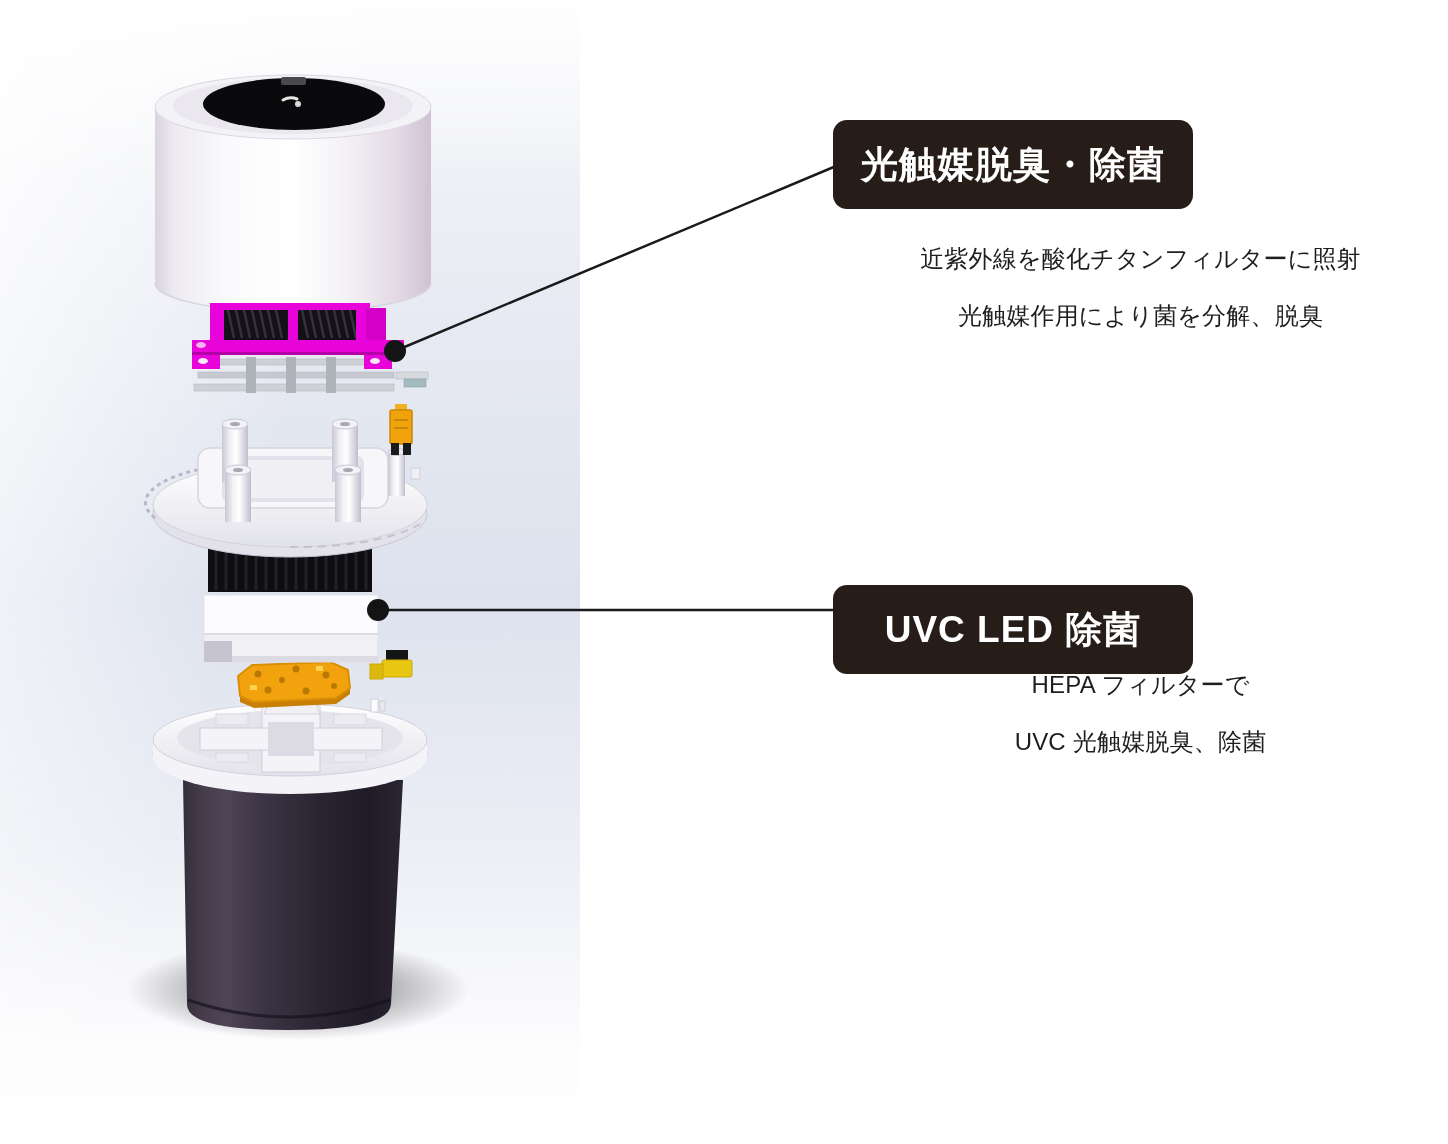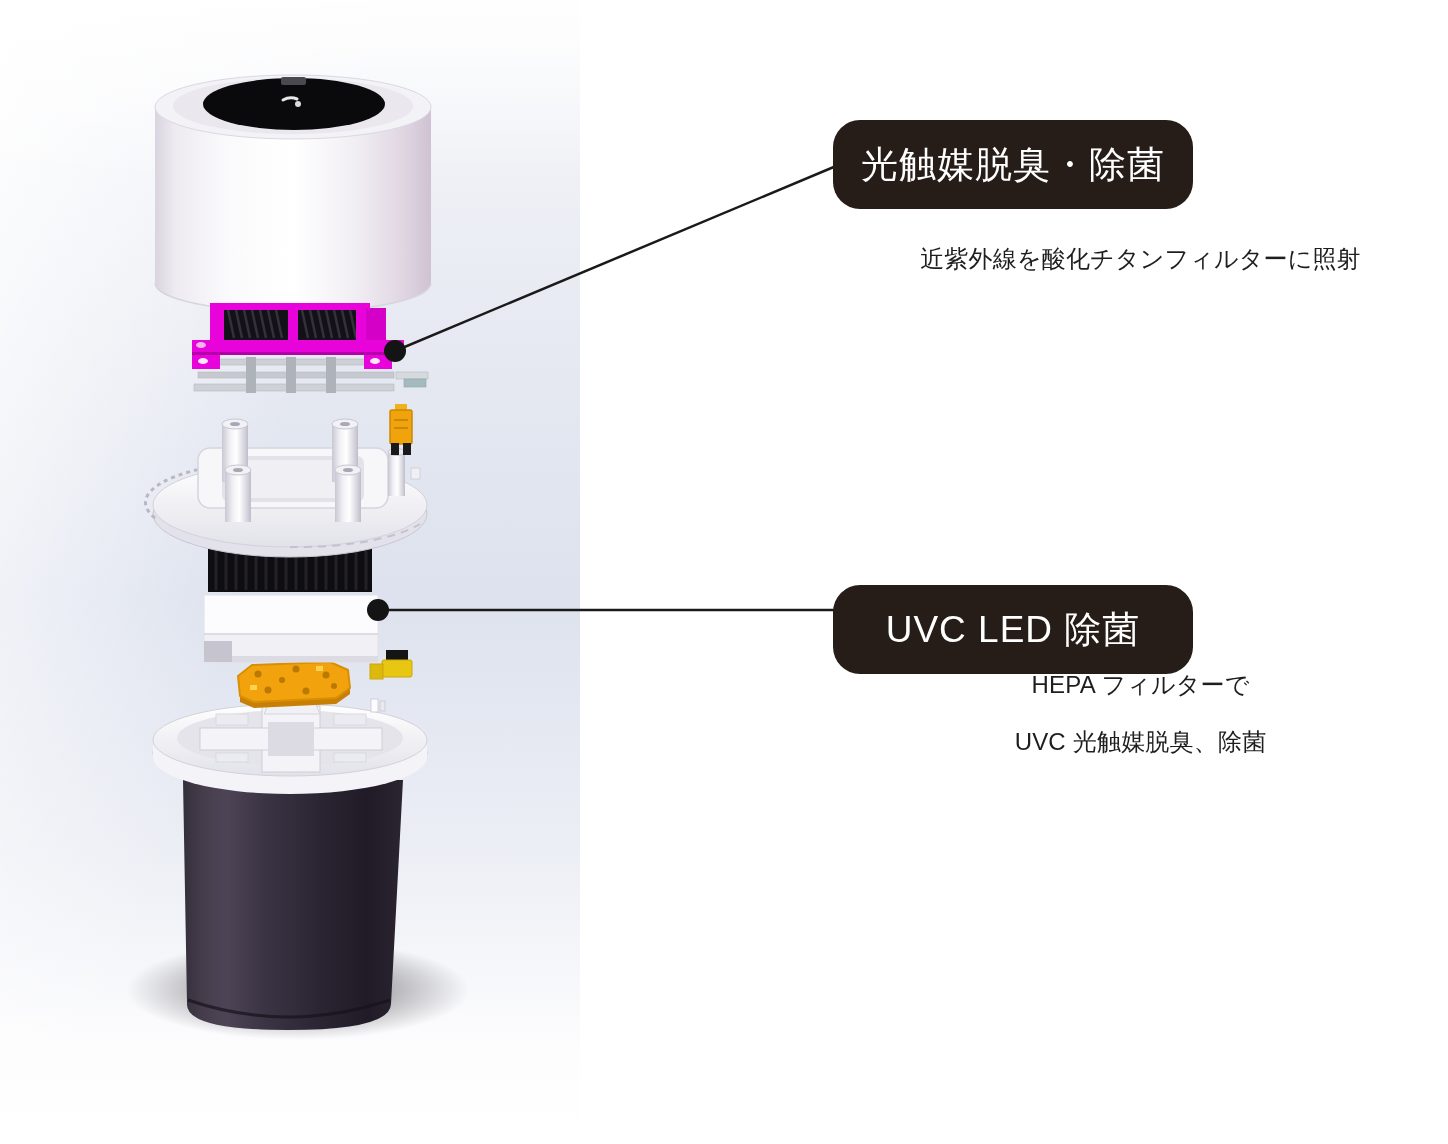--- a/index.html
+++ b/index.html
@@ -12,23 +12,23 @@
     position:absolute;left:0;top:0;width:580px;height:1144px;
     background:
       linear-gradient(to bottom, rgba(255,255,255,.95) 0%, rgba(255,255,255,0) 16%),
       linear-gradient(105deg, rgba(255,255,255,.9) 0%, rgba(255,255,255,0) 45%),
       linear-gradient(to bottom, #f6f7fa 0%, #e7eaf2 28%, #dde2ee 52%, #eceef5 74%, #fdfdfe 92%, #ffffff 100%);
   }
   .cad-pane svg{display:block;}
   .leaders{position:absolute;left:0;top:0;width:1448px;height:1144px;pointer-events:none;z-index:5;}
   .badge{
     position:absolute;left:833px;width:360px;height:89px;
-    background:var(--badge-bg,#261c18);color:#ffffff;border-radius:27px;
+    background:var(--badge-bg,#261c18);color:#ffffff;border-radius:14px;
     display:flex;align-items:center;justify-content:center;
-    font-size:37px;font-weight:400;letter-spacing:1px;z-index:10;white-space:nowrap;
+    font-size:37px;font-weight:700;letter-spacing:1px;z-index:10;white-space:nowrap;
   }
   .badge-1{top:120px;}
   .badge-2{top:585px;}
   .para{
     position:absolute;left:833px;width:615px;
     font-size:24px;line-height:57px;color:var(--body-text,#1e1e1e);
     letter-spacing:0.2px;z-index:10;text-align:center;
   }
   .para div{white-space:nowrap;}
   .para-1{top:230px;}
@@ -218,20 +218,21 @@
     <line x1="395" y1="351" x2="848" y2="161" stroke="#1a1a1a" stroke-width="2.5"></line>
     <circle cx="395" cy="351" r="11" fill="#141414"></circle>
     <line x1="378" y1="610" x2="848" y2="610" stroke="#1a1a1a" stroke-width="2.5"></line>
     <circle cx="378" cy="610" r="11" fill="#141414"></circle>
   </svg>
 
   <div class="badge badge-1">光触媒脱臭・除菌</div>
 
   <div class="para para-1">
     <div>近紫外線を酸化チタンフィルターに照射</div>
+    <div>光触媒作用により菌を分解、脱臭</div>
   </div>
 
   <div class="badge badge-2">UVC LED 除菌</div>
 
   <div class="para para-2">
     <div>HEPA フィルターで</div>
     <div>UVC 光触媒脱臭、除菌</div>
   </div>
 
 </div>

